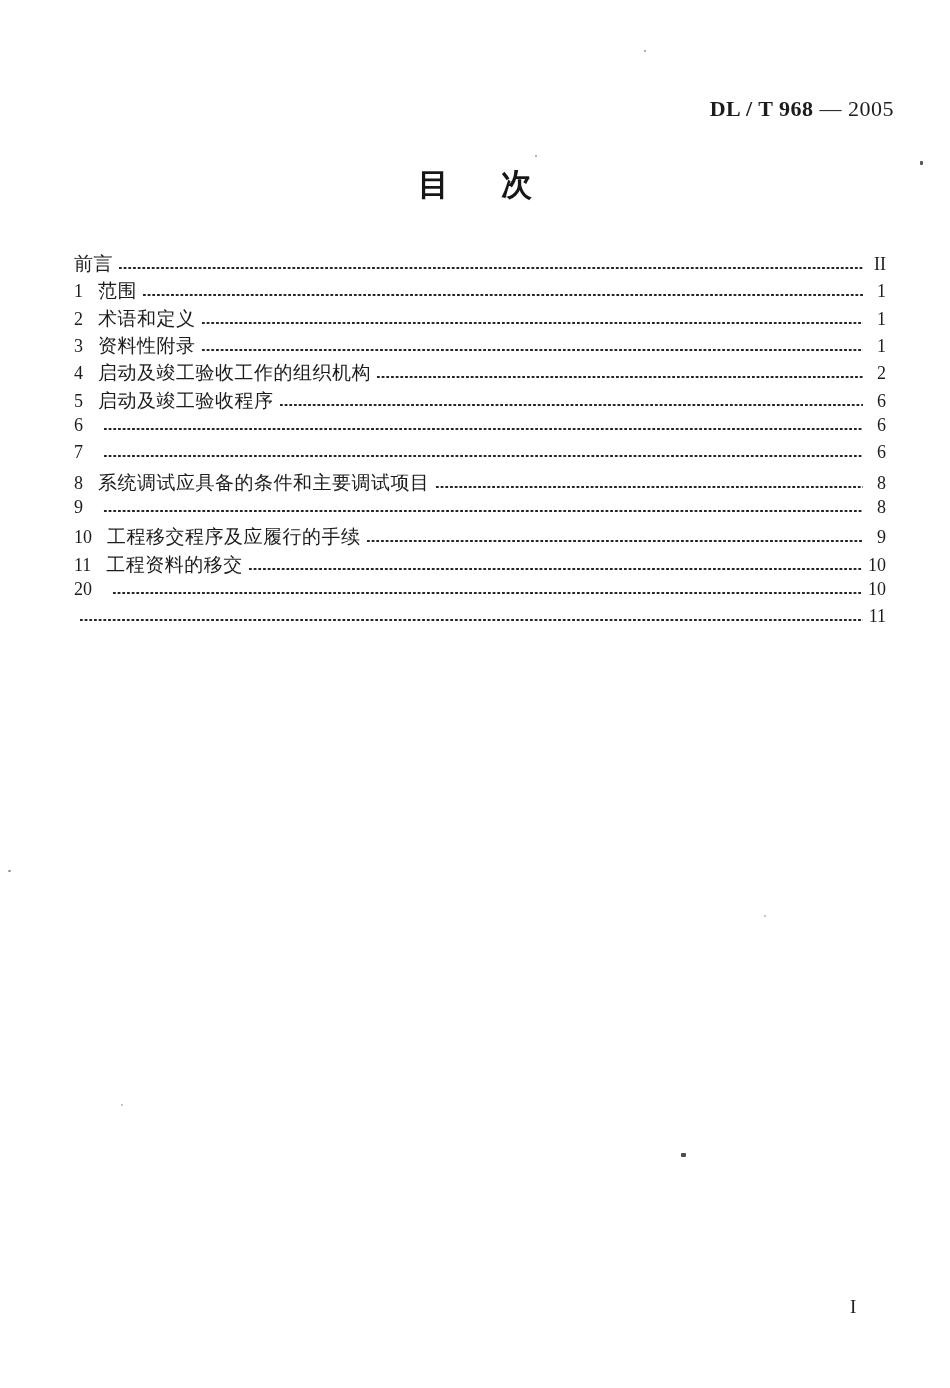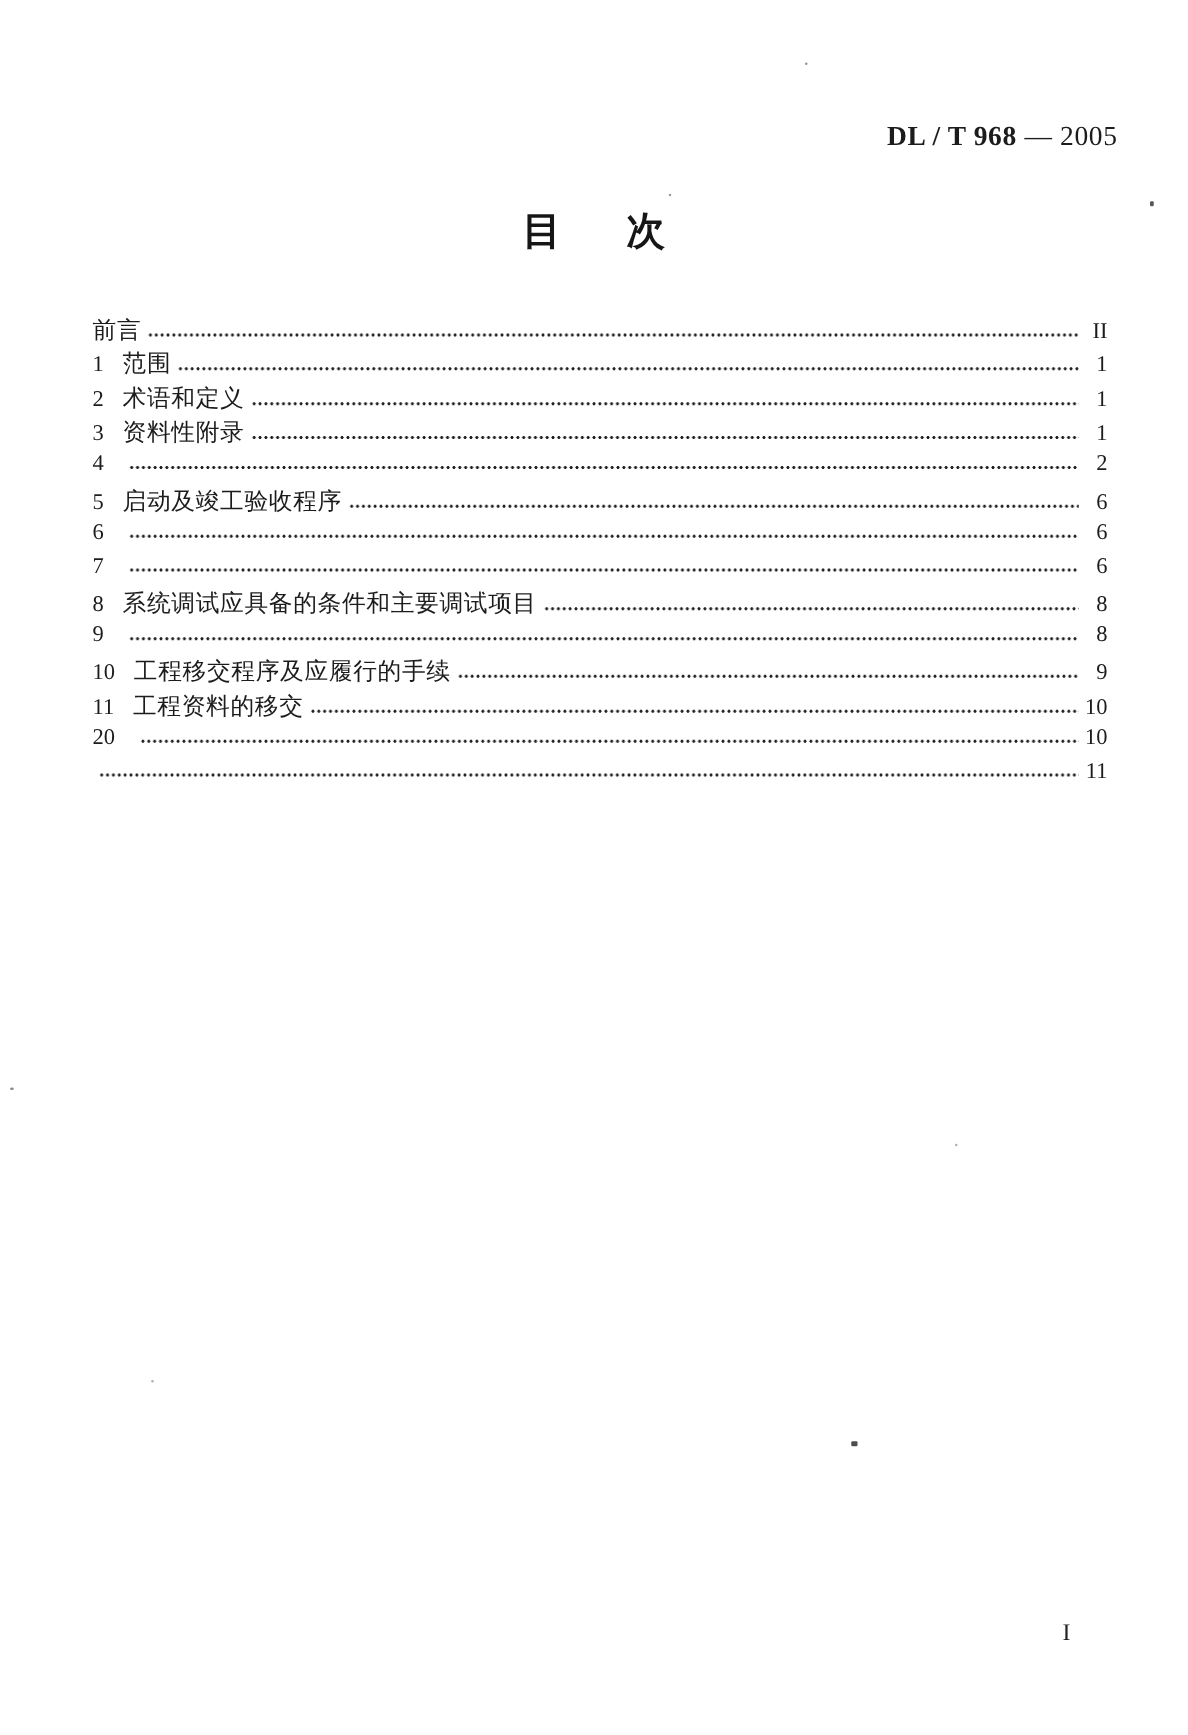--- a/index.html
+++ b/index.html
@@ -112,20 +112,21 @@
       <span class="pagenum">1</span>
     </div>
     <div class="toc-row">
       <span class="num">3</span>
       <span class="label">资料性附录</span>
       <span class="leader"></span>
       <span class="pagenum">1</span>
     </div>
     <div class="toc-row">
       <span class="num">4</span>
+      <span class="label">启动及竣工验收工作的组织机构</span>
       <span class="leader"></span>
       <span class="pagenum">2</span>
     </div>
     <div class="toc-row">
       <span class="num">5</span>
       <span class="label">启动及竣工验收程序</span>
       <span class="leader"></span>
       <span class="pagenum">6</span>
     </div>
     <div class="toc-row">

